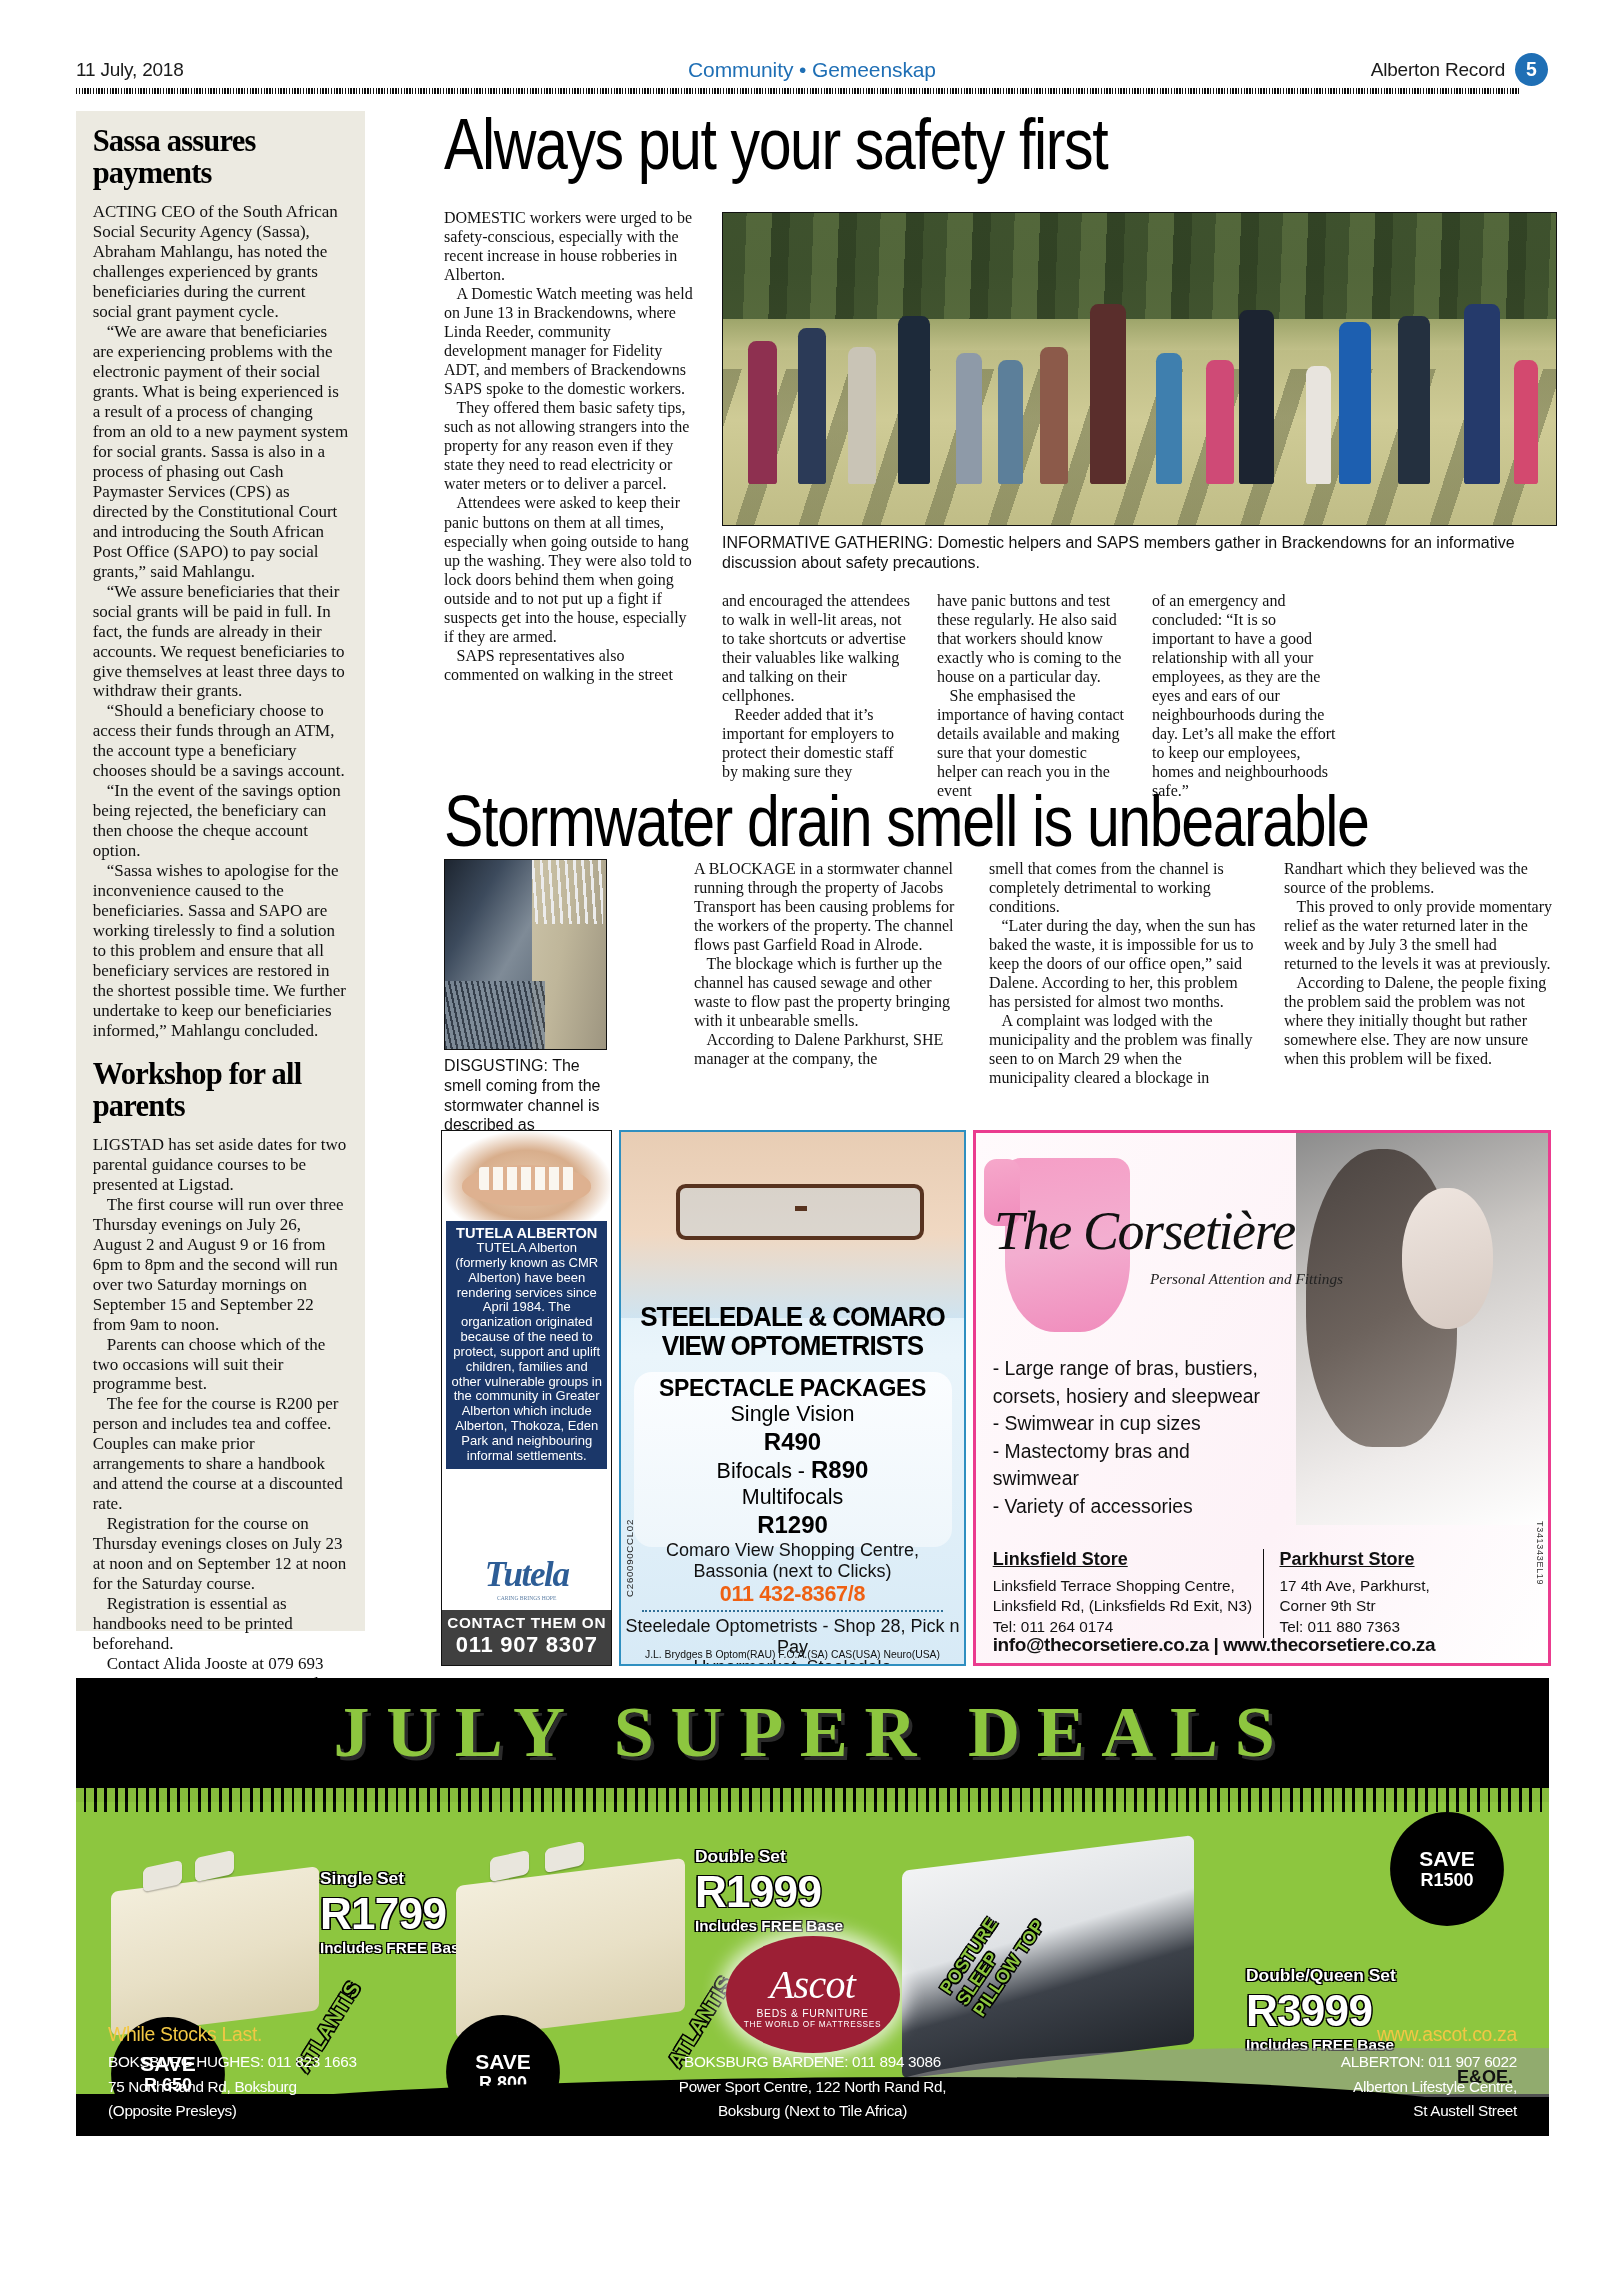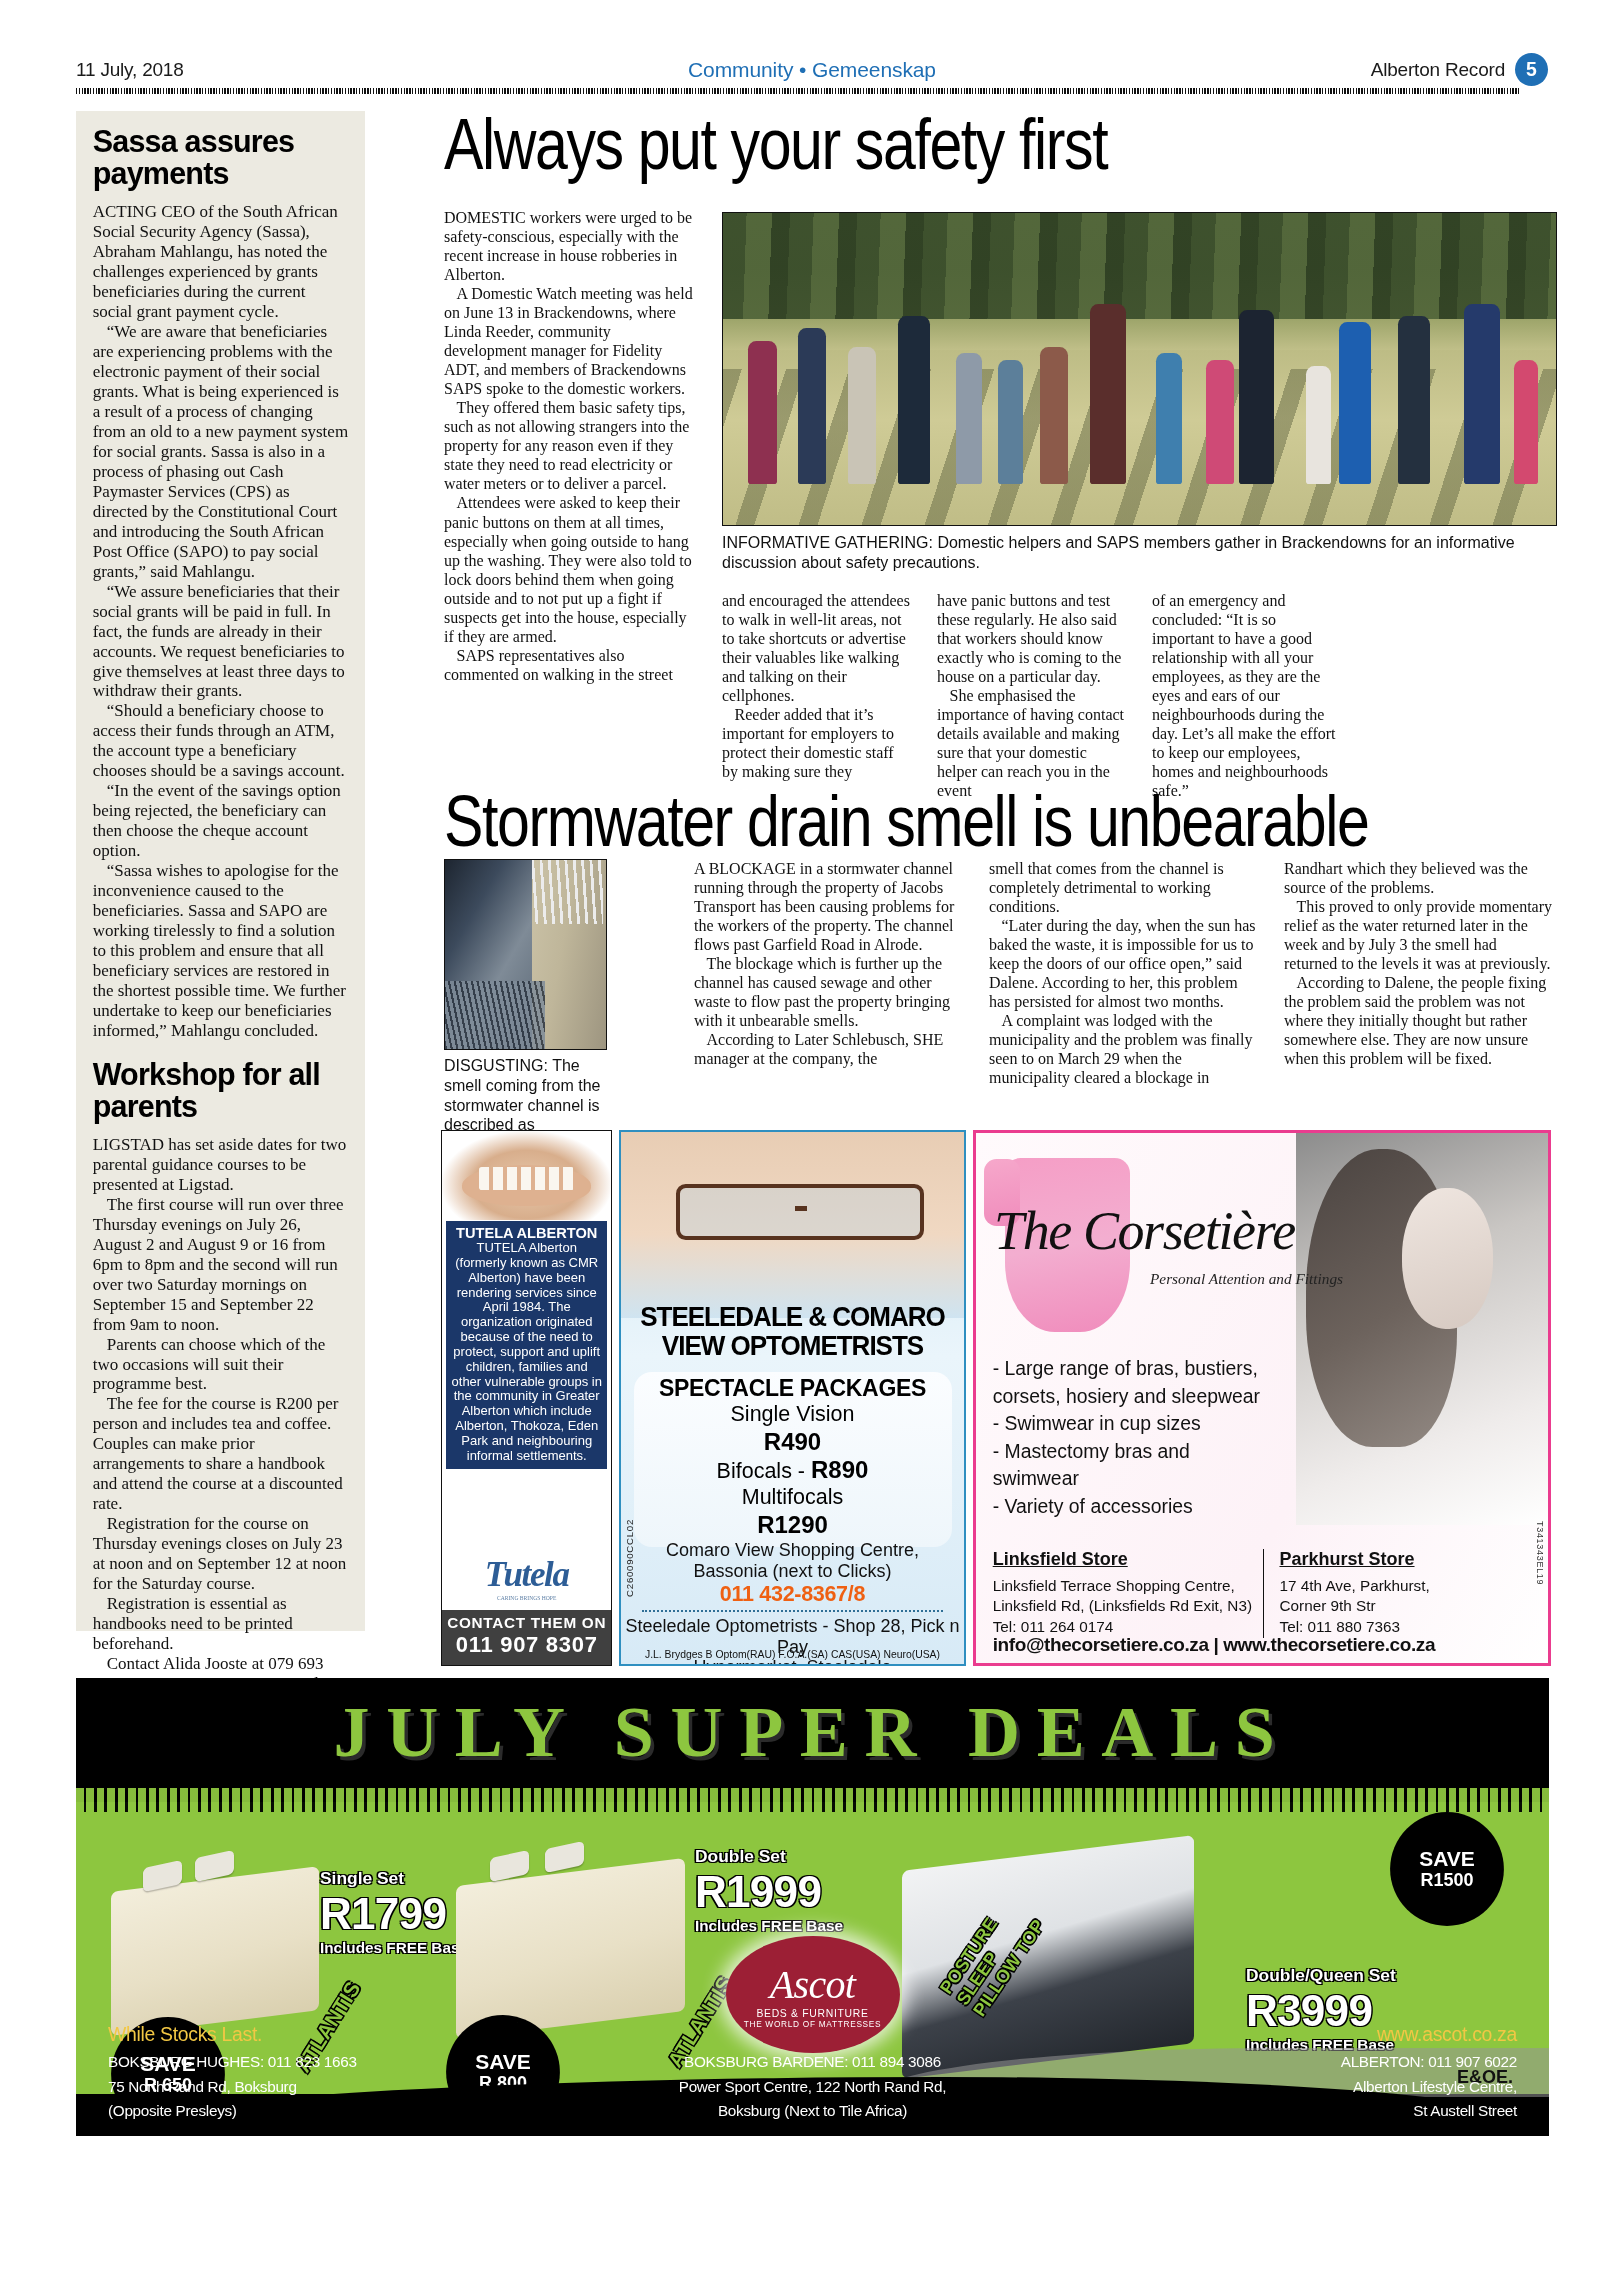--- a/index.html
+++ b/index.html
@@ -17,21 +17,21 @@
   .mh-date{position:absolute;left:0;top:0;font-family:"Liberation Sans",sans-serif;font-size:19px;color:#1a1a1a;letter-spacing:-0.2px;}
   .mh-center{position:absolute;left:0;right:0;top:-0.7px;text-align:center;font-family:"Liberation Sans",sans-serif;font-size:21px;color:#1f6fb5;letter-spacing:-0.1px;}
   .mh-right{position:absolute;right:43px;top:0;font-family:"Liberation Sans",sans-serif;font-size:19px;color:#1a1a1a;letter-spacing:-0.2px;}
   .mh-pagenum{position:absolute;right:0;top:-5.6px;width:33px;height:33px;border-radius:50%;background:#1f6fb5;color:#fff;
     font-family:"Liberation Sans",sans-serif;font-size:19.4px;font-weight:bold;display:flex;align-items:center;justify-content:center;}
   .mh-rule{position:absolute;left:76px;top:88px;width:1444px;height:6.2px;
     background:repeating-linear-gradient(90deg,#111 0 1.4px,#fff 1.4px 2.8px);}
 
   
   .sidebar{position:absolute;left:76px;top:111px;width:289px;height:1520px;background:#eceae1;padding:15.3px 16.7px 0 16.7px;box-sizing:border-box;}
-  .side-head{font-family:Liberation Sans, sans-serif;font-weight:bold;font-size:30.5px;line-height:1.04;color:#000;letter-spacing:-0.8px;margin:0 0 12.5px 0;}
+  .side-head{font-family:Liberation Serif, serif;font-weight:bold;font-size:30.5px;line-height:1.04;color:#000;letter-spacing:-0.8px;margin:0 0 12.5px 0;}
   .side-head.second{margin-top:18px;}
   .side-body p{font-size:17px;line-height:1.175;margin:0;text-align:left;text-indent:0;color:#111;}
   .side-body p+p{text-indent:14px;}
 
   
   .main{position:absolute;left:444px;top:111px;width:1104px;}
 
   .headline{font-family:"Liberation Sans",sans-serif;font-weight:normal;font-size:72px;line-height:0.93;
     letter-spacing:-1.7px;color:#000;transform:scaleX(0.82);transform-origin:left top;white-space:nowrap;margin:0;}
 
@@ -281,21 +281,21 @@
     <div class="wall"></div>
       <div class="rail"></div>
       <div class="water"></div>
       <div class="grate"></div>
   </div>
   <div class="a2-cap">DISGUSTING: The smell coming from the stormwater channel is described as disgusting.</div>
   <div class="a2-cols">
     <div class="c">
       <p>A BLOCKAGE in a stormwater channel running through the property of Jacobs Transport has been causing problems for the workers of the property. The channel flows past Garfield Road in Alrode.</p>
       <p>The blockage which is further up the channel has caused sewage and other waste to flow past the property bringing with it unbearable smells.</p>
-      <p>According to Later Schlebusch, SHE manager at the company, the</p>
+      <p>According to Dalene Parkhurst, SHE manager at the company, the</p>
     </div>
     <div class="c">
       <p>smell that comes from the channel is completely detrimental to working conditions.</p>
       <p>“Later during the day, when the sun has baked the waste, it is impossible for us to keep the doors of our office open,” said Dalene. According to her, this problem has persisted for almost two months.</p>
       <p>A complaint was lodged with the municipality and the problem was finally seen to on March 29 when the municipality cleared a blockage in</p>
     </div>
     <div class="c">
       <p>Randhart which they believed was the source of the problems.</p>
       <p>This proved to only provide momentary relief as the water returned later in the week and by July 3 the smell had returned to the levels it was at previously.</p>
       <p>According to Dalene, the people fixing the problem said the problem was not where they initially thought but rather somewhere else. They are now unsure when this problem will be fixed.</p>

